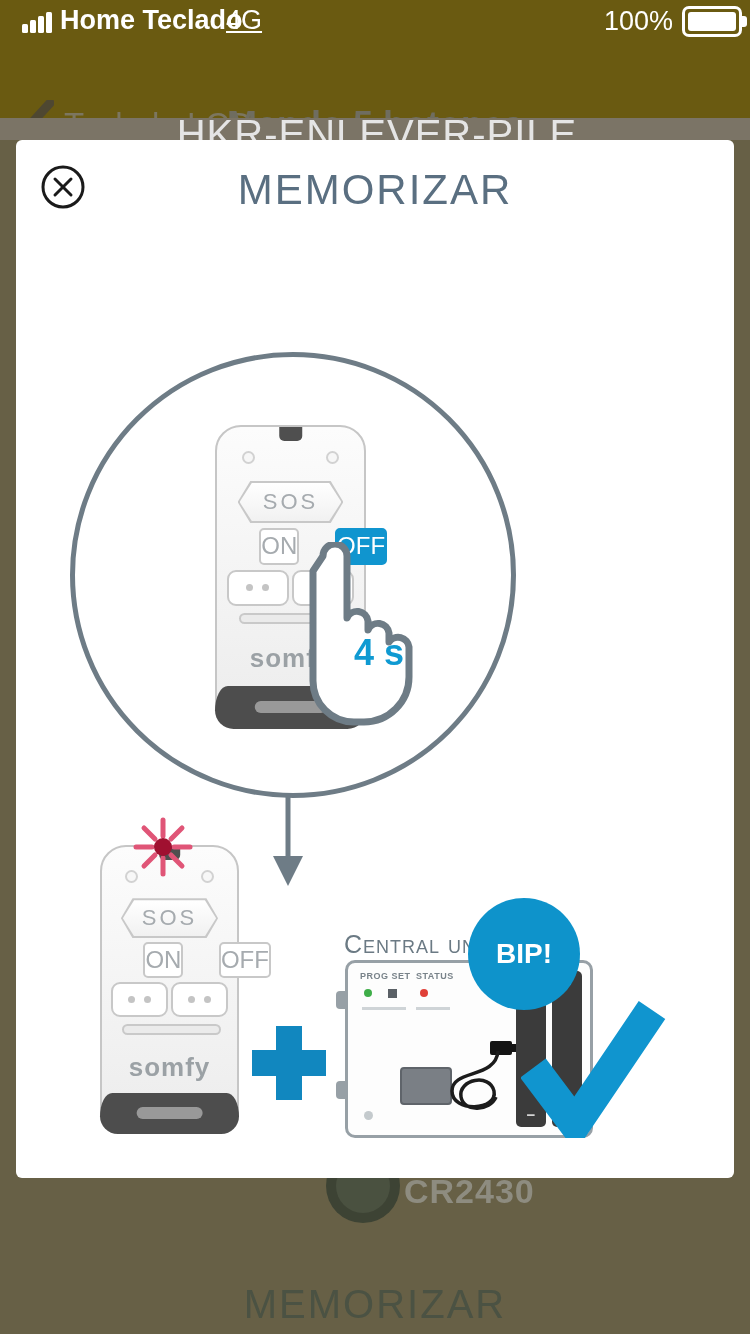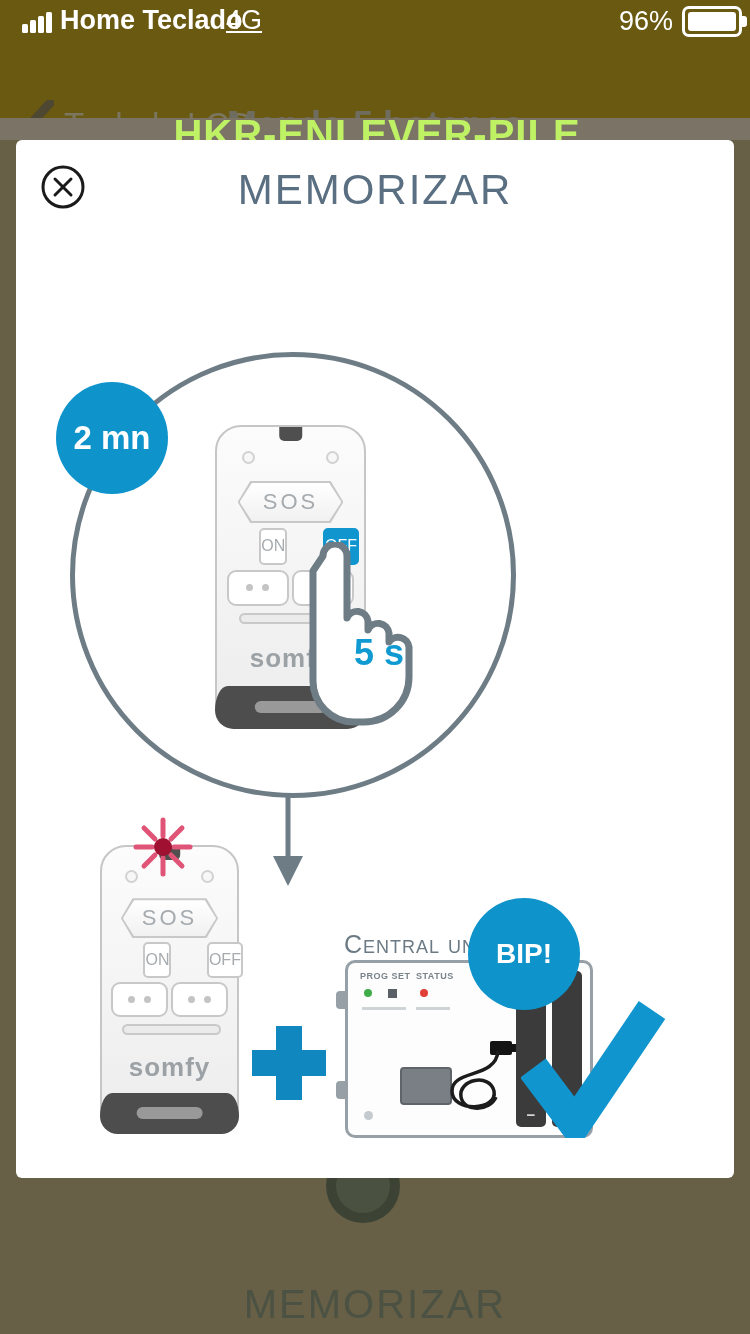--- a/index.html
+++ b/index.html
@@ -20,21 +20,21 @@
   .batt{position:relative;width:54px;height:25px;border:3px solid #fff;border-radius:7px;}
   .batt .fill{position:absolute;inset:3px;background:#fff;border-radius:3px;}
   .batt .nub{position:absolute;right:-8px;top:7px;width:5px;height:11px;background:#fff;border-radius:0 3px 3px 0;}
 
   .nav-bar{position:absolute;top:40px;left:0;right:0;height:78px;background:#6a5a11;}
   .back-chevron{position:absolute;left:24px;top:60px;}
   .back-label{position:absolute;left:64px;top:66px;font-size:33px;color:#7c7660;}
   .nav-title{position:absolute;left:0;right:0;top:64px;text-align:center;font-size:36px;font-weight:700;color:#6f6d60;}
 
   .bg-strip{position:absolute;top:118px;left:0;right:0;height:22px;background:#7b7466;overflow:hidden;}
-  .bg-strip span{position:absolute;left:4px;right:0;top:-6px;text-align:center;font-size:40px;font-weight:700;color:#bef264;letter-spacing:1px;}
+  .bg-strip span{position:absolute;left:4px;right:0;top:-6px;text-align:center;font-size:40px;font-weight:400;color:#e5e5e5;letter-spacing:1px;}
 
   .coin{position:absolute;left:326px;top:1149px;width:74px;height:74px;border-radius:50%;background:#3d4334;}
   .coin i{position:absolute;inset:10px;border-radius:50%;background:#4a5140;display:block;}
   .cr-text{position:absolute;left:404px;top:1172px;font-size:34px;font-weight:600;color:#8e8c80;letter-spacing:1px;}
   .bottom-action{position:absolute;left:0;right:0;top:1281px;text-align:center;font-size:40px;font-weight:500;
     color:#4b5243;letter-spacing:2px;background:none;border:none;width:100%;cursor:pointer;}
 
   
   .modal{position:absolute;left:16px;top:140px;width:718px;height:1038px;background:#fff;border-radius:6px;}
   .close-btn{position:absolute;left:24px;top:24px;width:46px;height:46px;background:none;border:none;padding:0;cursor:pointer;}
@@ -53,21 +53,21 @@
   .r-screw{position:absolute;top:8%;width:9px;height:9px;border:2px solid #d2d2d2;border-radius:50%;background:#f7f7f7;}
   .r-screw.l{left:17%}.r-screw.r{right:17%}
   .r-sos{position:absolute;top:18%;left:14%;width:72%;height:14%;
     clip-path:polygon(12% 0,88% 0,100% 50%,88% 100%,12% 100%,0 50%);background:#c8c8c8;}
   .r-sos i{position:absolute;inset:2px;clip-path:polygon(12% 0,88% 0,100% 50%,88% 100%,12% 100%,0 50%);
     background:linear-gradient(#fff,#f1f1f1);}
   .r-sos span{position:absolute;inset:0;display:flex;align-items:center;justify-content:center;
     font-size:22px;letter-spacing:3px;color:#a6abaf;}
   .r-onoff{position:absolute;top:33.5%;left:7%;right:7%;height:12.5%;display:flex;gap:3%;}
   .r-onoff .btn{flex:1;border:2px solid #c8c8c8;border-radius:5px;background:#fff;display:flex;align-items:center;justify-content:center;
-    font-size:16px;color:#a6abaf;margin-left:32px;}
+    font-size:24px;color:#a6abaf;margin-left:32px;}
   .r-onoff .btn.active{background:#1095cf;border-color:#1095cf;color:#fff;}
   .r-dots{position:absolute;top:47.5%;left:7%;right:7%;height:12%;display:flex;gap:3%;}
   .r-dots .btn{flex:1;border:2px solid #c8c8c8;border-radius:9px;background:#fff;display:flex;align-items:center;justify-content:center;gap:9px;}
   .r-dots .btn b{width:7px;height:7px;border-radius:50%;background:#c4c4c4;}
   .r-slot{position:absolute;top:62%;left:15%;width:70%;height:7px;background:#ebebeb;border:2px solid #c9c9c9;border-radius:6px;}
   .r-brand{position:absolute;top:72%;left:0;right:0;text-align:center;font-size:26px;font-weight:600;color:#9ba1a5;letter-spacing:1px;}
   .r-cap{position:absolute;bottom:-2px;left:-2px;right:-2px;height:14.5%;background:#4d4d4d;
     border-radius:18px 18px 26px 26px / 34px 34px 26px 26px;}
   .r-cap i{position:absolute;left:50%;top:50%;transform:translate(-50%,-50%);width:48%;height:12px;background:#999;border-radius:7px;}
 
@@ -117,21 +117,21 @@
   <div class="status-bar">
     <div class="sig-bars">
         <i></i>
         <i></i>
         <i></i>
         <i></i>
       </div>
     <div class="carrier">Home Teclado</div>
     <div class="network">4G</div>
     <div class="right-grp">
-      <span class="pct">96%</span>
+      <span class="pct">100%</span>
       <span class="batt">
           <span class="fill"></span>
           <span class="nub"></span>
         </span>
     </div>
   </div>
 
   <div class="nav-bar">
     <svg class="back-chevron" width="30" height="52" viewBox="0 0 30 52">
       <polyline points="26,3 5,26 26,49" fill="none" stroke="#4e4731" stroke-width="9" stroke-linecap="round" stroke-linejoin="round"></polyline>
@@ -140,35 +140,35 @@
     <div class="nav-title">Mando 5 botones</div>
   </div>
 
   <div class="bg-strip">
     <span>HKR-ENLEVER-PILE</span>
   </div>
 
   <div class="coin">
       <i></i>
     </div>
+  <div class="cr-text">CR2430</div>
   <button class="bottom-action">MEMORIZAR</button>
 
   <div class="modal">
 
     <button class="close-btn">
       <svg width="46" height="46" viewBox="0 0 46 46">
         <circle cx="23" cy="23" r="20" fill="none" stroke="#1a1a1a" stroke-width="3"></circle>
         <line x1="15" y1="15" x2="31" y2="31" stroke="#1a1a1a" stroke-width="3" stroke-linecap="round"></line>
         <line x1="31" y1="15" x2="15" y2="31" stroke="#1a1a1a" stroke-width="3" stroke-linecap="round"></line>
       </svg>
     </button>
     <div class="modal-title">MEMORIZAR</div>
 
     <div class="big-circle"></div>
-    <div class="badge badge-2mn">2 mn</div>
 
     <div class="remote remote-1">
       <span class="r-notch"></span>
       <span class="r-screw l"></span>
       <span class="r-screw r"></span>
       <div class="r-sos">
           <i></i>
           <span>SOS</span>
         </div>
       <div class="r-onoff">
@@ -188,21 +188,21 @@
       <span class="r-slot"></span>
       <div class="r-brand">somfy</div>
       <div class="r-cap">
           <i></i>
         </div>
     </div>
 
     <svg class="hand" width="140" height="200" viewBox="0 0 140 200">
       <path d="M30,14 a12,12 0 1 1 24,0 v62 a11,11 0 0 1 21,3 v9 a11,11 0 0 1 21,3 v9 a11,11 0 0 1 20,5 v30 a45,45 0 0 1 -45,45 h-10 a41,41 0 0 1 -41,-41 v-110 z" fill="#ffffff" stroke="#6e7c86" stroke-width="7" stroke-linejoin="round"></path>
     </svg>
-    <div class="five-s">5 s</div>
+    <div class="five-s">4 s</div>
 
     <svg class="arrow-down" width="40" height="96" viewBox="0 0 40 96">
       <line x1="20" y1="2" x2="20" y2="68" stroke="#6e7c86" stroke-width="5"></line>
       <polygon points="5,64 35,64 20,94" fill="#6e7c86"></polygon>
     </svg>
 
     <div class="remote remote-2">
       <span class="r-notch"></span>
       <span class="r-screw l"></span>
       <span class="r-screw r"></span>

